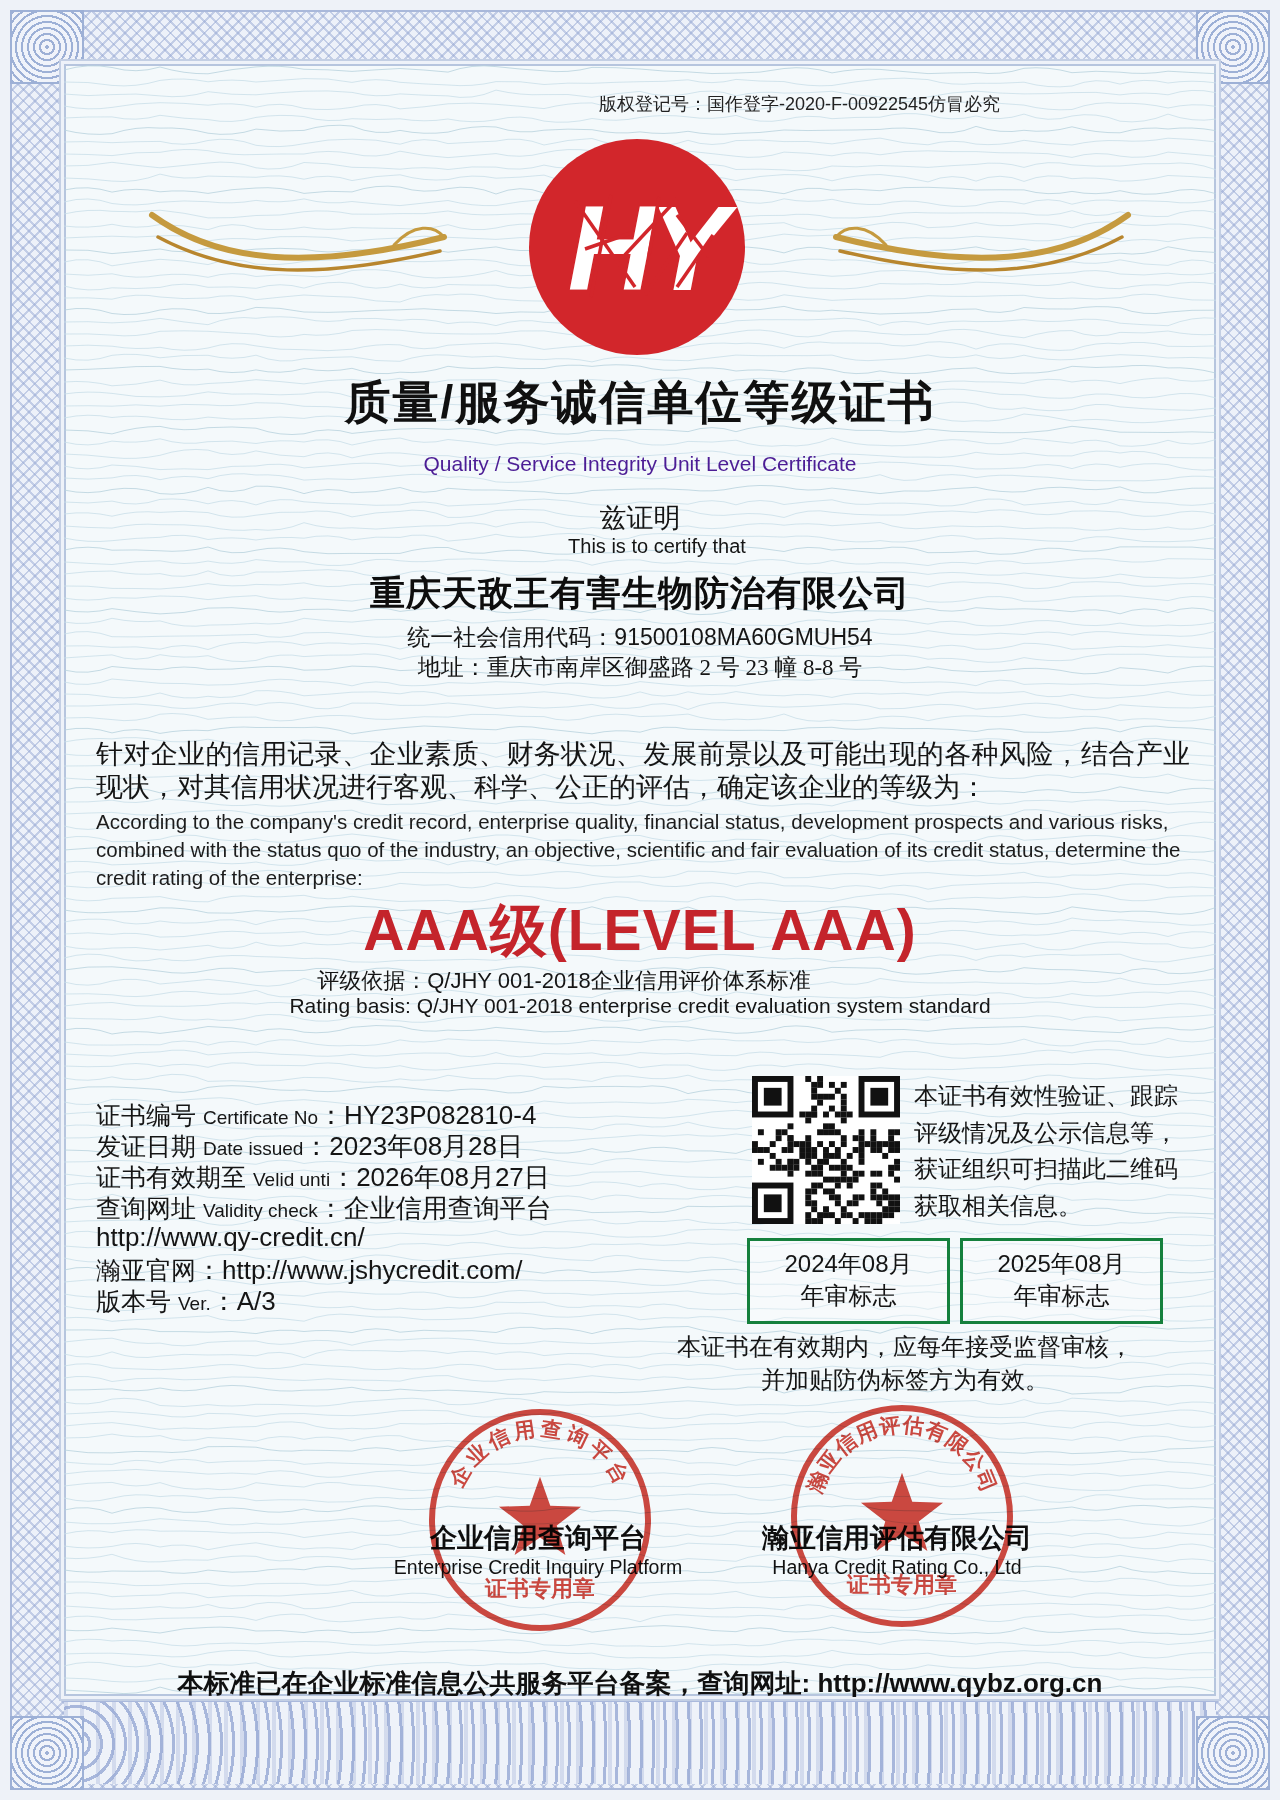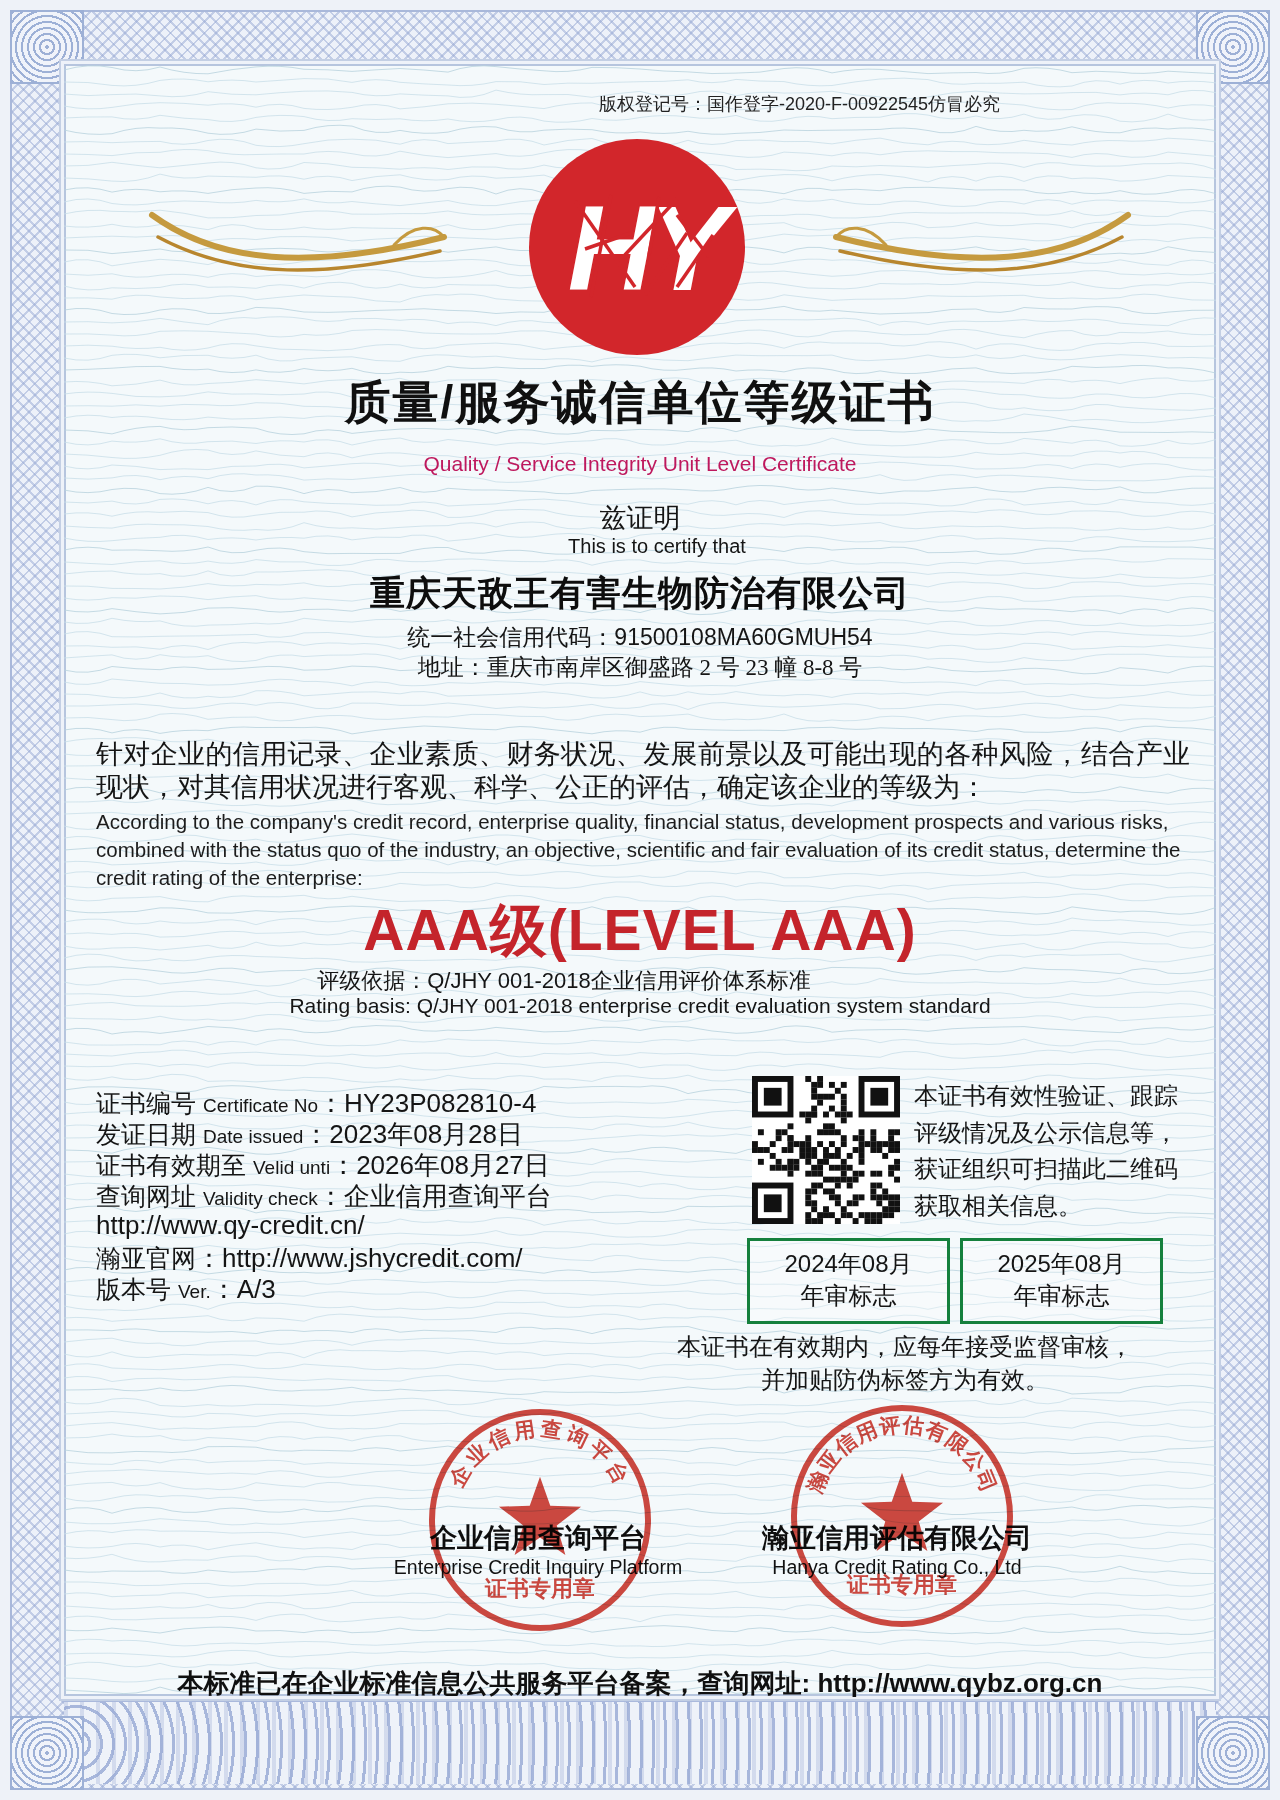--- a/index.html
+++ b/index.html
@@ -42,36 +42,36 @@
   }
   
   .content{position:absolute;inset:0;}
   .content > div, .content > svg{position:absolute;}
   .copyright{top:92px;left:0;width:1000px;text-align:right;font-size:18px;font-weight:500;color:#222;}
   .logo{left:527px;top:137px;}
   .flourish{top:185px;}
   .flourish.l{left:148px}
   .flourish.r{left:832px;transform:scaleX(-1);}
   .title-zh{top:372px;left:0;width:1280px;text-align:center;font-size:46px;font-weight:900;letter-spacing:2px;color:#101010;}
-  .title-en{top:452px;left:0;width:1280px;text-align:center;font-size:21px;font-weight:500;color:#be185d;}
+  .title-en{top:452px;left:0;width:1280px;text-align:center;font-size:21px;font-weight:500;color:#4c1d95;}
   .certify-zh{top:500px;left:0;width:1280px;text-align:center;font-size:27px;font-weight:500;}
   .certify-en{top:535px;left:0;width:1280px;text-align:center;font-size:20px;padding-left:17px;}
   .company{top:570px;left:0;width:1280px;text-align:center;font-size:35px;font-weight:900;letter-spacing:1px;color:#0d0d0d;}
   .code-line{top:622px;left:0;width:1280px;text-align:center;font-size:23px;font-weight:500;}
   .addr-line{top:652px;left:0;width:1280px;text-align:center;font-size:23px;font-weight:500;font-family:Liberation Serif, serif;}
   .body-zh{top:738px;left:96px;width:1094px;font-size:27px;font-weight:500;line-height:33px;text-align:justify;}
   .body-en{top:808px;left:96px;width:1094px;font-size:20.5px;line-height:28px;color:#1c1c1c;}
   .level{top:893px;left:0;width:1280px;text-align:center;font-size:57px;font-weight:900;color:#c4242b;letter-spacing:1px;}
   .basis-zh{top:966px;left:0;width:1128px;text-align:center;font-size:22px;font-weight:500;}
   .basis-en{top:994px;left:0;width:1280px;text-align:center;font-size:21px;}
   .details{top:1086px;left:96px;width:640px;}
   .drow{display:flex;align-items:baseline;height:31px;white-space:nowrap;}
   .drow .zh{font-size:25px;font-weight:500;}
   .drow .en{font-size:19px;margin-left:7px;}
-  .drow .val{font-size:26px;font-weight:500;}
+  .drow .val{font-size:26px;font-weight:500;margin-top:12px;}
   .qr-box{left:752px;top:1076px;width:148px;height:148px;background:#fff;}
   .qr-notes{left:914px;top:1078px;width:290px;font-size:24px;font-weight:500;line-height:36.5px;}
   .ybox{top:1238px;width:197px;height:73px;border:3px solid #15803d;text-align:center;font-size:24px;font-weight:500;line-height:32px;padding-top:7px;background:rgba(255,255,255,.25);}
   .ybox.b1{left:747px}.ybox.b2{left:960px}
   .sup-note{left:640px;width:530px;text-align:center;font-size:24px;font-weight:500;}
   .sup1{top:1331px}.sup2{top:1364px}
   .seal{mix-blend-mode:multiply;opacity:.92;}
   .seal-l{left:420px;top:1400px;}
   .seal-r{left:782px;top:1396px;}
   .arc-text{font-size:21px;font-weight:700;fill:#cf3a30;letter-spacing:4px;}

